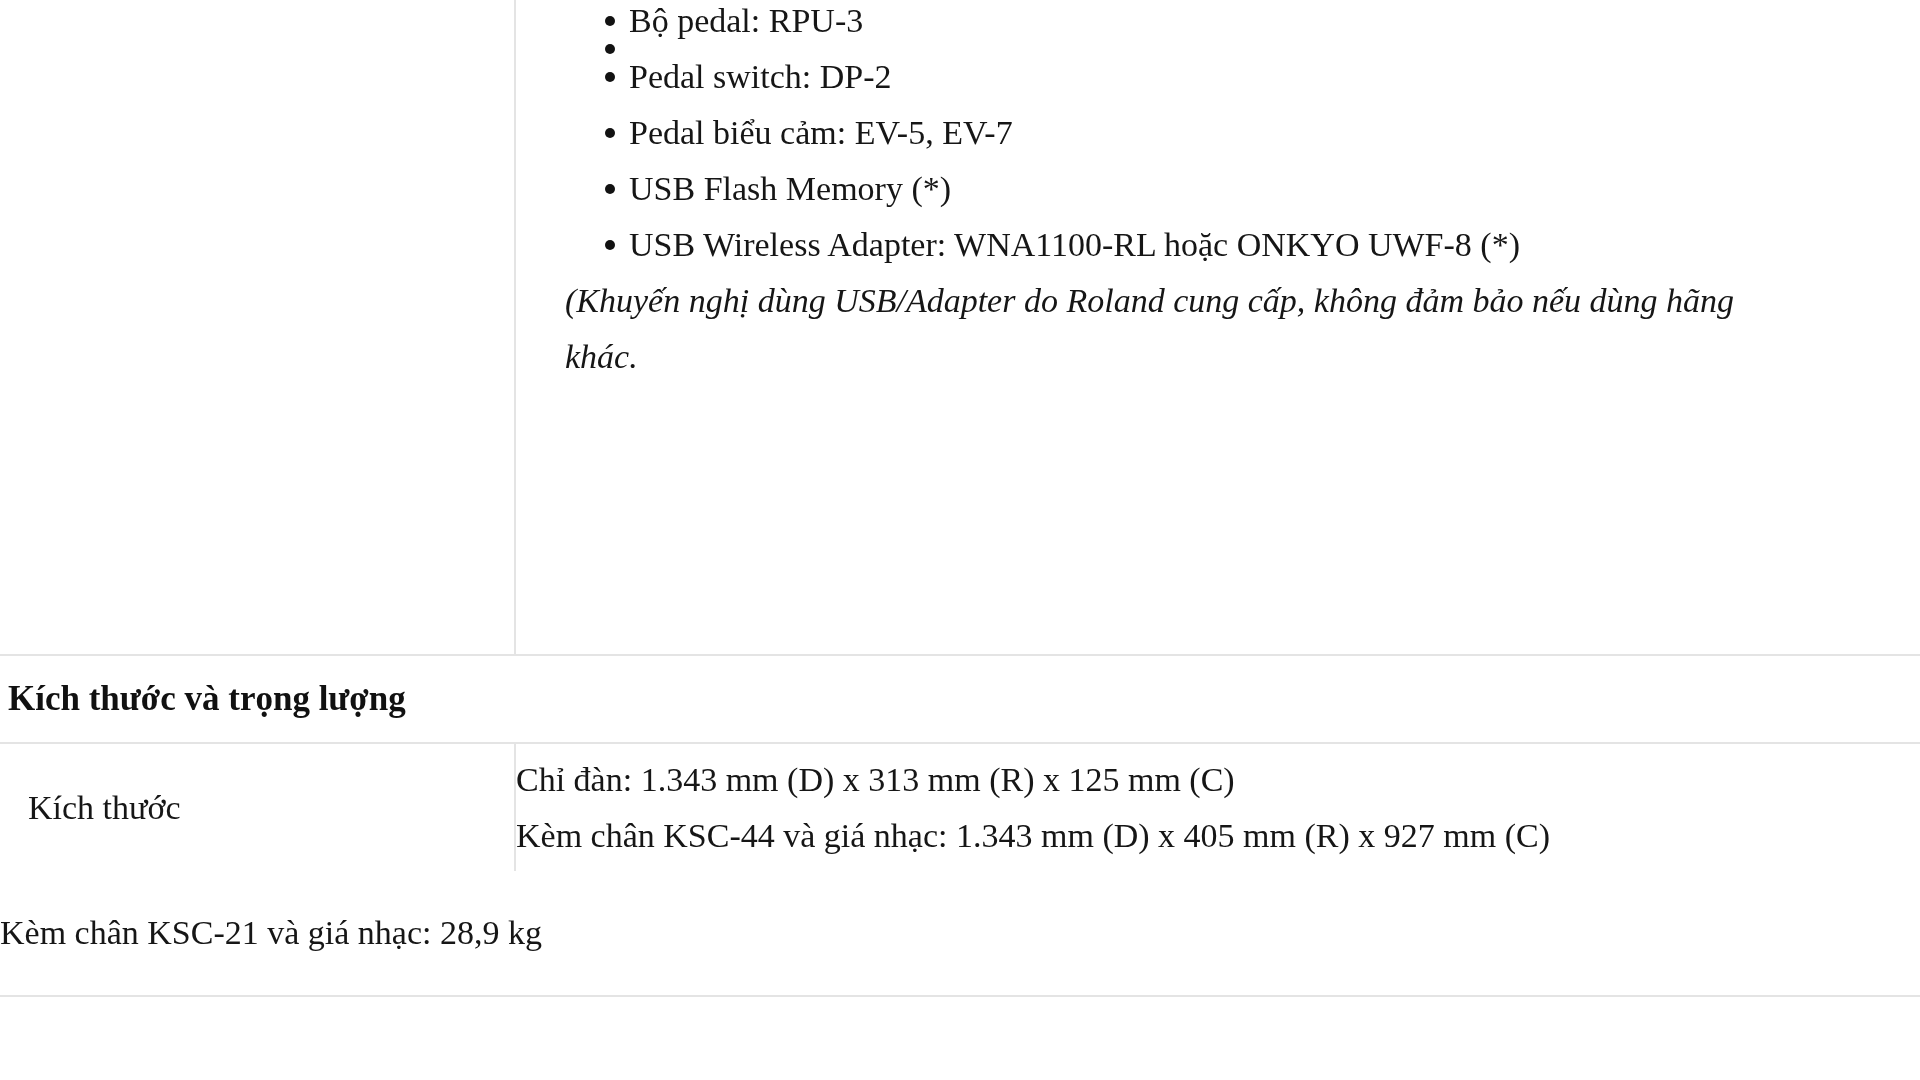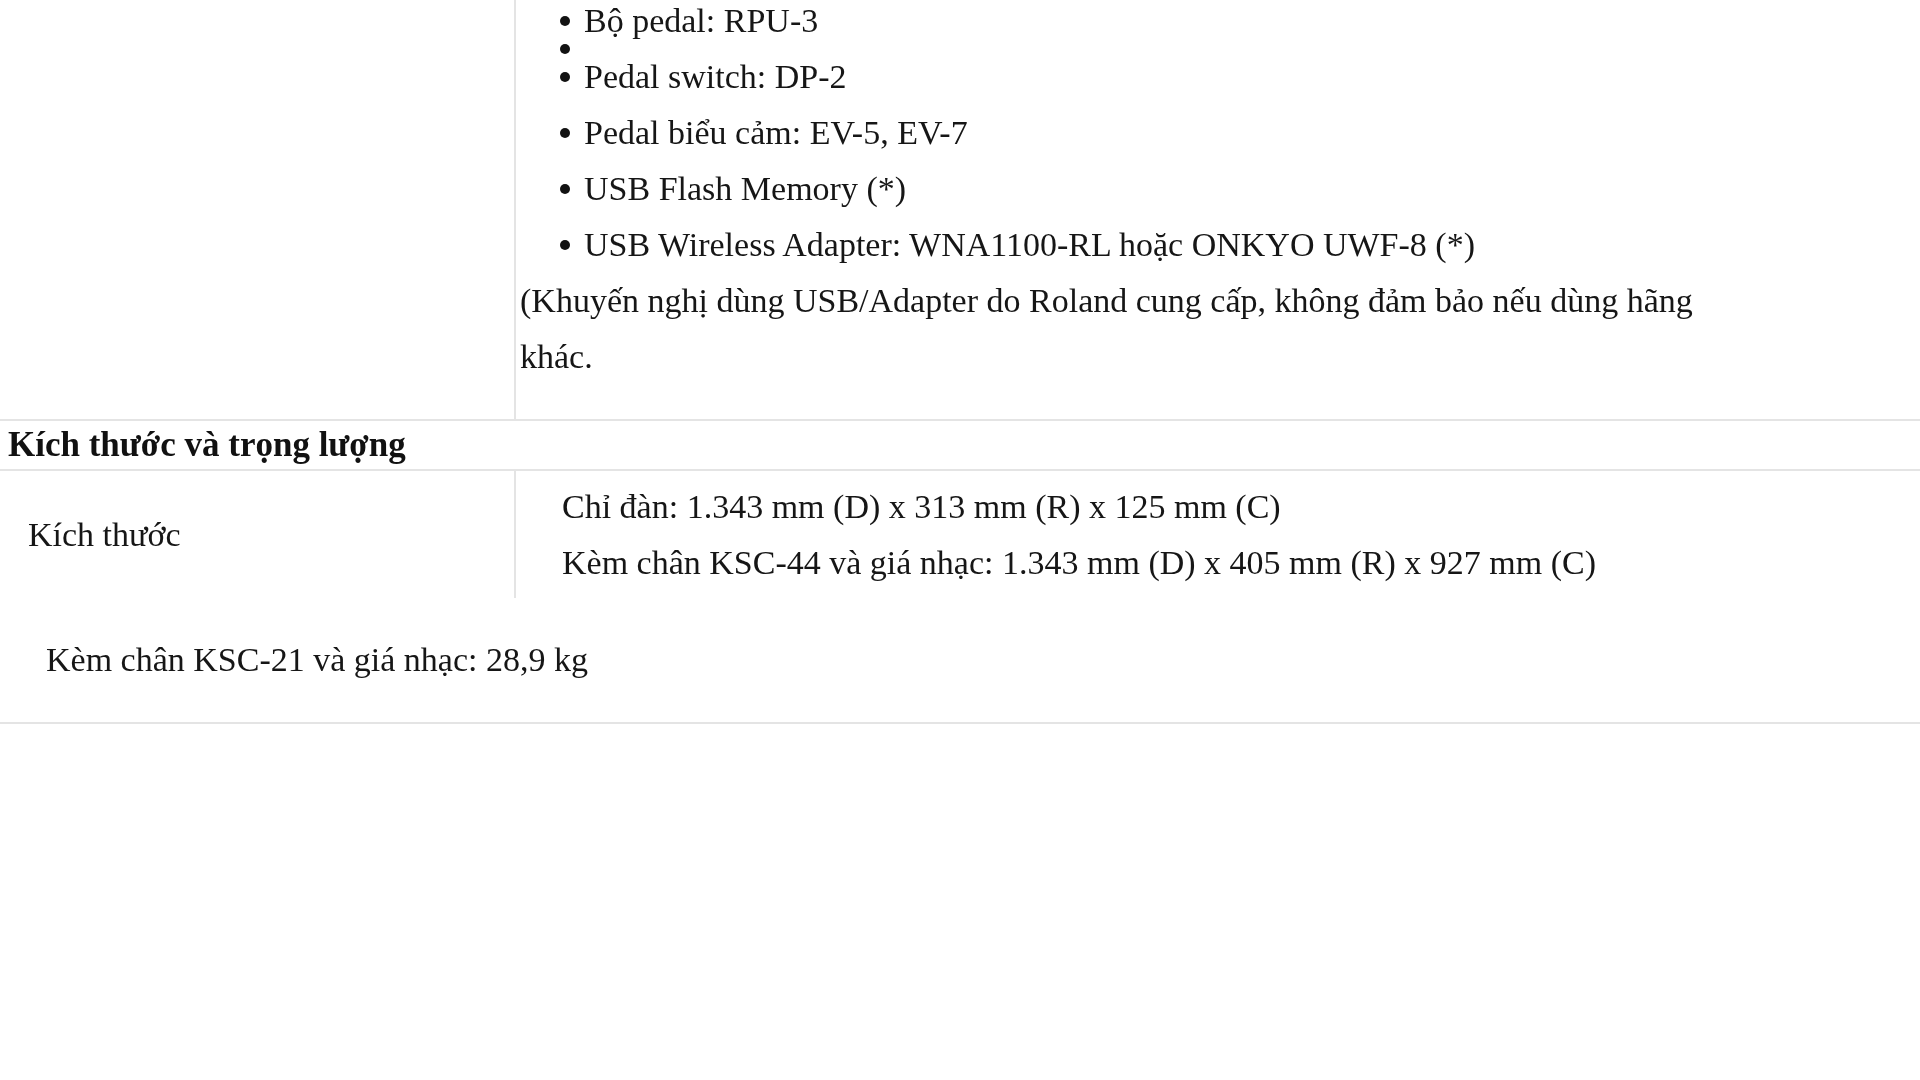--- a/index.html
+++ b/index.html
@@ -27,23 +27,24 @@
     width: 516px;
     box-sizing: border-box;
     border-right: 2px solid var(--border, #e4e4e4);
   }
   .value-cell {
     flex: 1;
     box-sizing: border-box;
   }
   
   .row-accessories {
-    height: 421px;
+    height: 656px;
     border-bottom: 2px solid var(--border, #e4e4e4);
     overflow: hidden;
+    gap: 45px;
   }
   .bullet-list {
     list-style: none;
     margin: -7px 0 0 0;
     padding: 0;
   }
   .bullet-list li {
     position: relative;
     padding-left: 68px;
     line-height: 56px;
@@ -56,24 +57,25 @@
     transform: translateY(-50%);
     width: 10px;
     height: 10px;
     border-radius: 50%;
     background: #121212;
   }
   .note .note-line {
     line-height: 56px;
     padding-left: 4px;
     white-space: nowrap;
+    font-style: italic;
   }
   
   .section-header-row {
-    height: 50px;
+    height: 88px;
     box-sizing: border-box;
     border-bottom: 2px solid var(--border, #e4e4e4);
     display: flex;
     align-items: center;
     padding-left: 8px;
     font-weight: bold;
     font-size: 35px;
     color: #111111;
   }
   
@@ -86,22 +88,20 @@
   }
   .spec-row .label-cell {
     display: flex;
     align-items: center;
     padding-left: 28px;
   }
   .spec-row .value-cell {
     display: flex;
     flex-direction: column;
     justify-content: center;
-    padding-left: 7px;
-    margin-left: 39px;
   }
   .spec-row .value-line {
     line-height: 56px;
     white-space: nowrap;
   }
 </style>
 </head>
 <body>
 
 <div class="spec-table">

